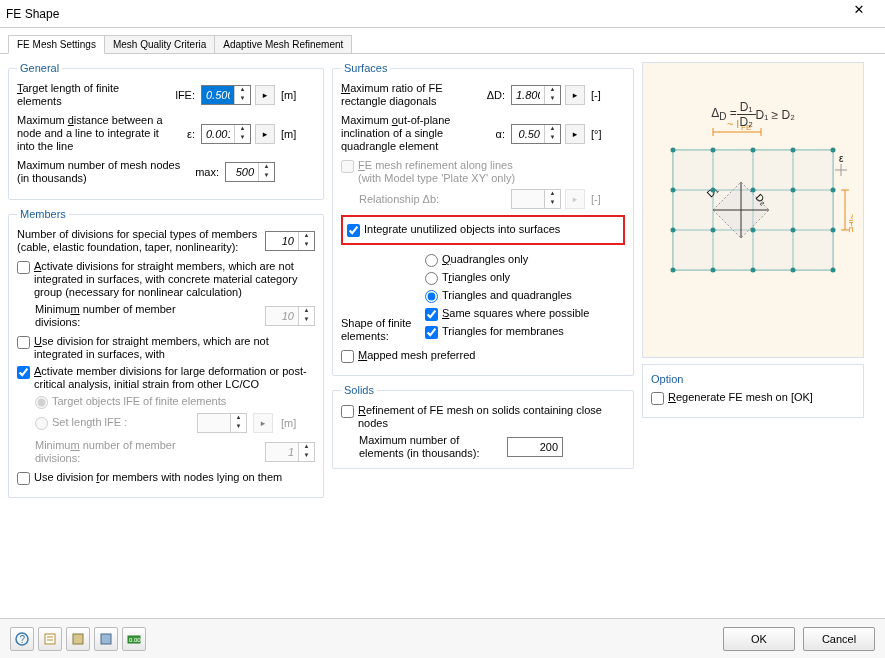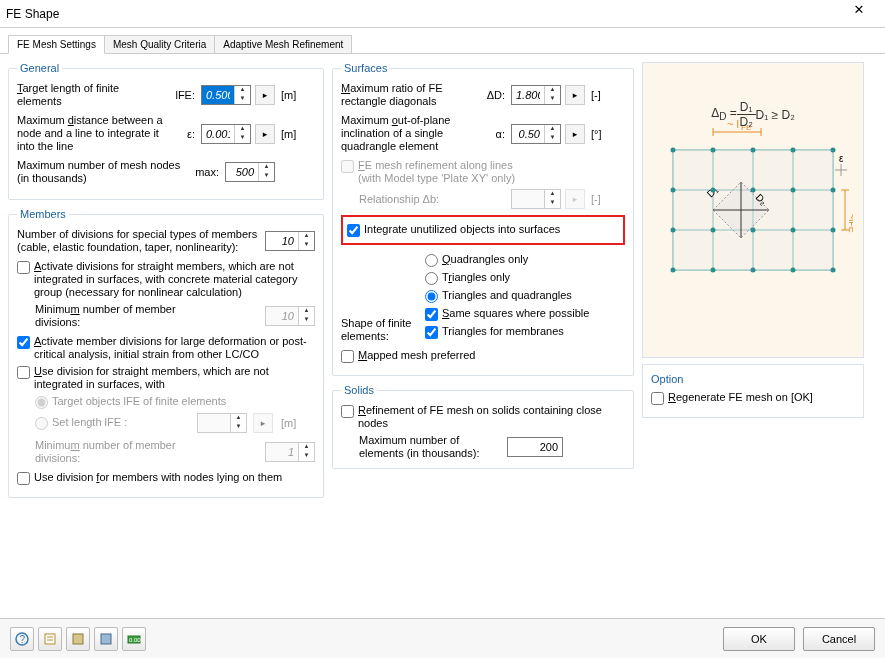--- a/index.html
+++ b/index.html
@@ -131,26 +131,26 @@
         <span class="lbl">Minimu<span class="u">m</span> number of member<br>divisions:</span>
         <span class="spinbox dis">
             <input disabled="" value="10" style="">
             <span class="btns">
               <span class="b">▲</span>
               <span class="b">▼</span>
             </span>
           </span>
       </div>
       <div class="chk">
+          <input type="checkbox" style="">
+          <label><span class="u">U</span>se division for straight members, which are not integrated in surfaces, with</label>
+        </div>
+      <div class="chk">
           <input type="checkbox" checked="" style="">
           <label><span class="u">A</span>ctivate member divisions for large deformation or post-critical analysis, initial strain from other LC/CO</label>
-        </div>
-      <div class="chk">
-          <input type="checkbox" style="">
-          <label><span class="u">U</span>se division for straight members, which are not integrated in surfaces, with</label>
         </div>
       <div class="chk dis indent">
           <input type="radio" disabled="" checked="" style="">
           <label>Target objects lFE of finite elements</label>
         </div>
       <div class="row indent" style="gap:6px;">
         <span class="chk dis" style="flex:1; margin-bottom:0;">
             <input type="radio" disabled="" style="">
             <label>Set length lFE :</label>
           </span>

